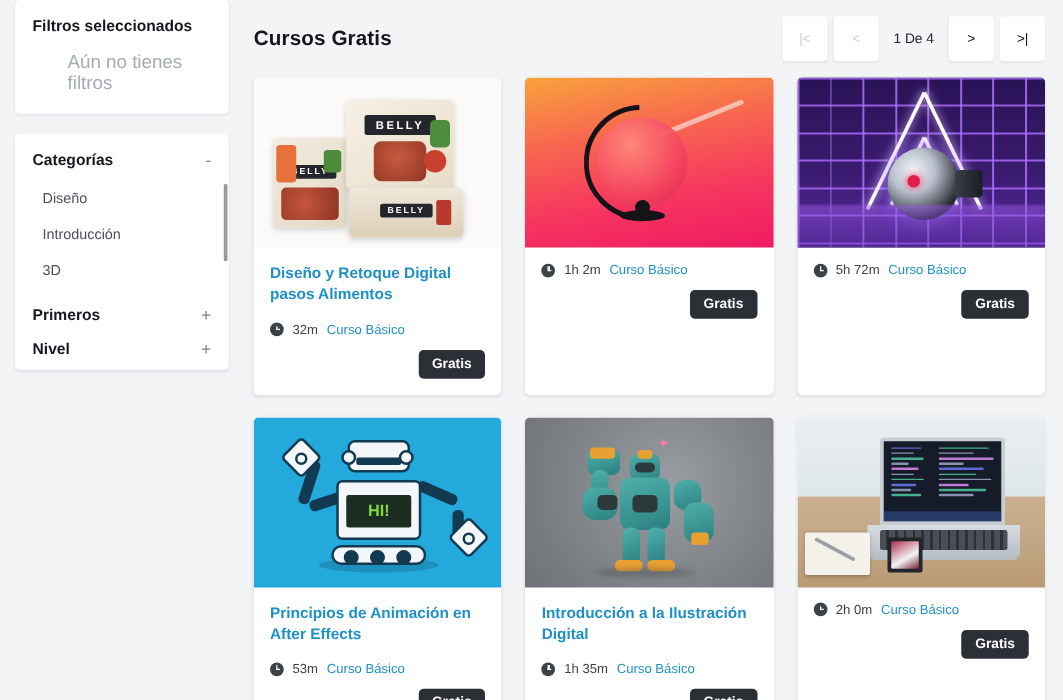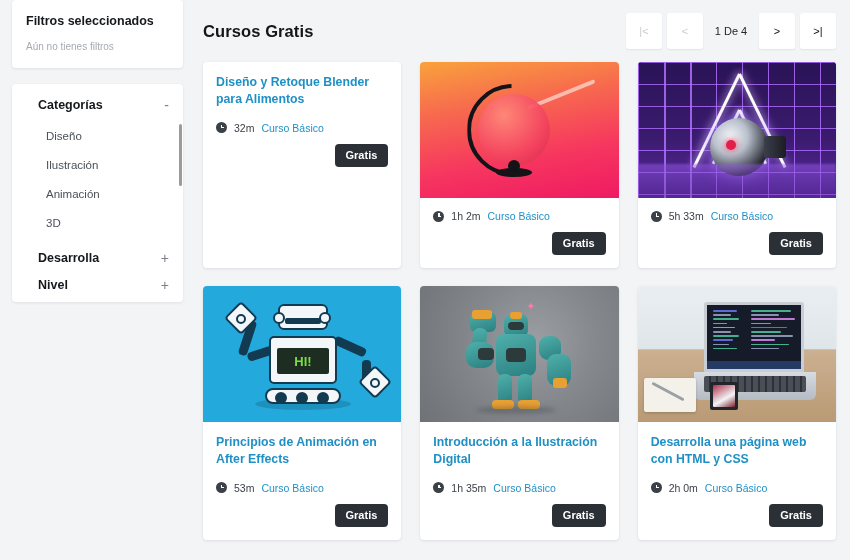--- a/index.html
+++ b/index.html
@@ -23,23 +23,23 @@
     font-size: 11.5px; color: #3a3f45;
   }
   .sort-select .val { flex: 1; }
   .caret { width: 0; height: 0; border-left: 4px solid transparent; border-right: 4px solid transparent;
            border-top: 4px solid #9aa1a9; }
 
   .panel { background: #fff; border-radius: 4px; box-shadow: 0 1px 3px rgba(20,30,50,.09); }
 
   .filters-panel { padding: 14px 14px 16px 14px; margin-bottom: 16px; }
   .filters-title { font-size: 12.5px; font-weight: bold; color: #15181c; margin-bottom: 13px; }
-  .filters-empty { font-size: 10px; color: #a4abb3; }
-
-  .cats-panel { padding: 14px 0 10px 12px; }
+  .filters-empty { font-size: 15px; color: #a4abb3; margin-left: 28px; }
+
+  .cats-panel { padding: 14px 0 10px 0; }
   .group-head {
     display: flex; align-items: center; justify-content: space-between;
     padding: 0 14px; margin-bottom: 10px;
   }
   .group-title { font-size: 12.5px; font-weight: bold; color: #15181c; }
   .group-sign { font-size: 14px; color: #7b828a; line-height: 10px; font-weight: normal; }
 
   .cat-list { position: relative; padding: 0 14px; }
   .cat-item { font-size: 11.5px; color: #4a5058; padding: 8px 0 9px 8px; cursor: pointer; }
   .cat-scroll {
@@ -163,28 +163,27 @@
 
     <div class="panel cats-panel">
 
       <div class="group-head">
         <span class="group-title">Categorías</span>
         <span class="group-sign">-</span>
       </div>
 
       <div class="cat-list">
         <div class="cat-item">Diseño</div>
-        <div class="cat-item">Ilustración</div>
-        <div class="cat-item">Animación</div>
+        <div class="cat-item">Introducción</div>
         <div class="cat-item">3D</div>
         <div class="cat-scroll"></div>
       </div>
 
       <div class="group-head second">
-        <span class="group-title">Desarrolla</span>
+        <span class="group-title">Primeros</span>
         <span class="group-sign">+</span>
       </div>
 
       <div class="group-head third">
         <span class="group-title">Nivel</span>
         <span class="group-sign">+</span>
       </div>
 
     </div>
   </aside>
@@ -199,22 +198,40 @@
         <div class="pg-btn disabled">&lt;</div>
         <div class="pg-info">1 De 4</div>
         <div class="pg-btn">&gt;</div>
         <div class="pg-btn">&gt;|</div>
       </nav>
     </div>
 
     <div class="grid">
 
       <article class="card">
-        <div class="card-body">
-          <div class="card-title">Diseño y Retoque Blender para Alimentos</div>
+        <div class="thumb t-food">
+          <div class="pack" style="left:16px;top:48px;width:58px;height:72px;background:linear-gradient(140deg,#f3ece2,#e4d7c4);">
+            <div class="pack-lbl" style="top:22px;">BELLY</div>
+            <div style="position:absolute;left:6px;top:40px;width:46px;height:26px;background:radial-gradient(circle at 40% 50%,#c7563c,#8e3422);border-radius:4px;"></div>
+            <div style="position:absolute;left:2px;top:6px;width:16px;height:30px;background:#e6713b;border-radius:3px;"></div>
+            <div style="position:absolute;right:4px;top:10px;width:14px;height:18px;background:#4e8a3c;border-radius:3px;"></div>
+          </div>
+          <div class="pack" style="left:74px;top:18px;width:86px;height:72px;background:linear-gradient(140deg,#f6f0e5,#e8dcc8);">
+            <div class="pack-lbl" style="top:12px;letter-spacing:2px;font-size:9px;padding:3px 9px;">BELLY</div>
+            <div style="position:absolute;left:22px;top:33px;width:42px;height:32px;background:radial-gradient(circle at 45% 40%,#c85a40,#913623);border-radius:6px;"></div>
+            <div style="position:absolute;right:3px;top:16px;width:16px;height:22px;background:#4f8d3e;border-radius:4px;"></div>
+            <div style="position:absolute;right:6px;top:40px;width:18px;height:18px;background:#c8412f;border-radius:50%;"></div>
+          </div>
+          <div class="pack" style="left:76px;top:88px;width:92px;height:40px;background:linear-gradient(180deg,#efe7d9,#ddcfb8);">
+            <div class="pack-lbl" style="top:13px;">BELLY</div>
+            <div style="position:absolute;right:10px;top:10px;width:12px;height:20px;background:#b93a2c;border-radius:2px;"></div>
+          </div>
+        </div>
+        <div class="card-body">
+          <div class="card-title">Diseño y Retoque Digital pasos Alimentos</div>
           <div class="meta">
             <span class="clock"></span>
             <span class="dur">32m</span>
             <span class="level">Curso Básico</span>
           </div>
           <div class="badge-row">
             <span class="badge">Gratis</span>
           </div>
         </div>
       </article>
@@ -247,21 +264,21 @@
           <div class="tri-neon" style="left:100px;top:48px;height:60px;transform:rotate(26deg);box-shadow:0 0 6px #d9bbff;"></div>
           <div class="tri-neon" style="left:100px;top:48px;height:60px;transform:rotate(-26deg);box-shadow:0 0 6px #d9bbff;"></div>
           <div class="sphere" style="left:72px;top:56px;width:58px;height:58px;"></div>
           <div class="sphere-eye" style="left:88px;top:78px;width:10px;height:10px;"></div>
           <div style="position:absolute;left:126px;top:74px;width:22px;height:22px;background:linear-gradient(90deg,#3b3f4a,#1b1d24);border-radius:3px;"></div>
           <div class="refl"></div>
         </div>
         <div class="card-body">
           <div class="meta">
             <span class="clock"></span>
-            <span class="dur">5h 33m</span>
+            <span class="dur">5h 72m</span>
             <span class="level">Curso Básico</span>
           </div>
           <div class="badge-row">
             <span class="badge">Gratis</span>
           </div>
         </div>
       </article>
 
       <article class="card">
         <div class="thumb t-robot">
@@ -364,21 +381,20 @@
           </div>
           <div class="lap-base" style="left:56px;top:86px;width:122px;height:28px;"></div>
           <div class="keys" style="left:66px;top:90px;width:102px;height:16px;"></div>
           <div class="notebook" style="left:6px;top:92px;width:52px;height:34px;"></div>
           <div class="pen" style="left:12px;top:104px;width:36px;"></div>
           <div class="phone" style="left:72px;top:96px;width:28px;height:28px;">
             <div style="position:absolute;inset:3px;background:linear-gradient(150deg,#b0304a,#f2f4f6 60%,#7a2030);border-radius:1px;"></div>
           </div>
         </div>
         <div class="card-body">
-          <div class="card-title">Desarrolla una página web con HTML y CSS</div>
           <div class="meta">
             <span class="clock"></span>
             <span class="dur">2h 0m</span>
             <span class="level">Curso Básico</span>
           </div>
           <div class="badge-row">
             <span class="badge">Gratis</span>
           </div>
         </div>
       </article>

